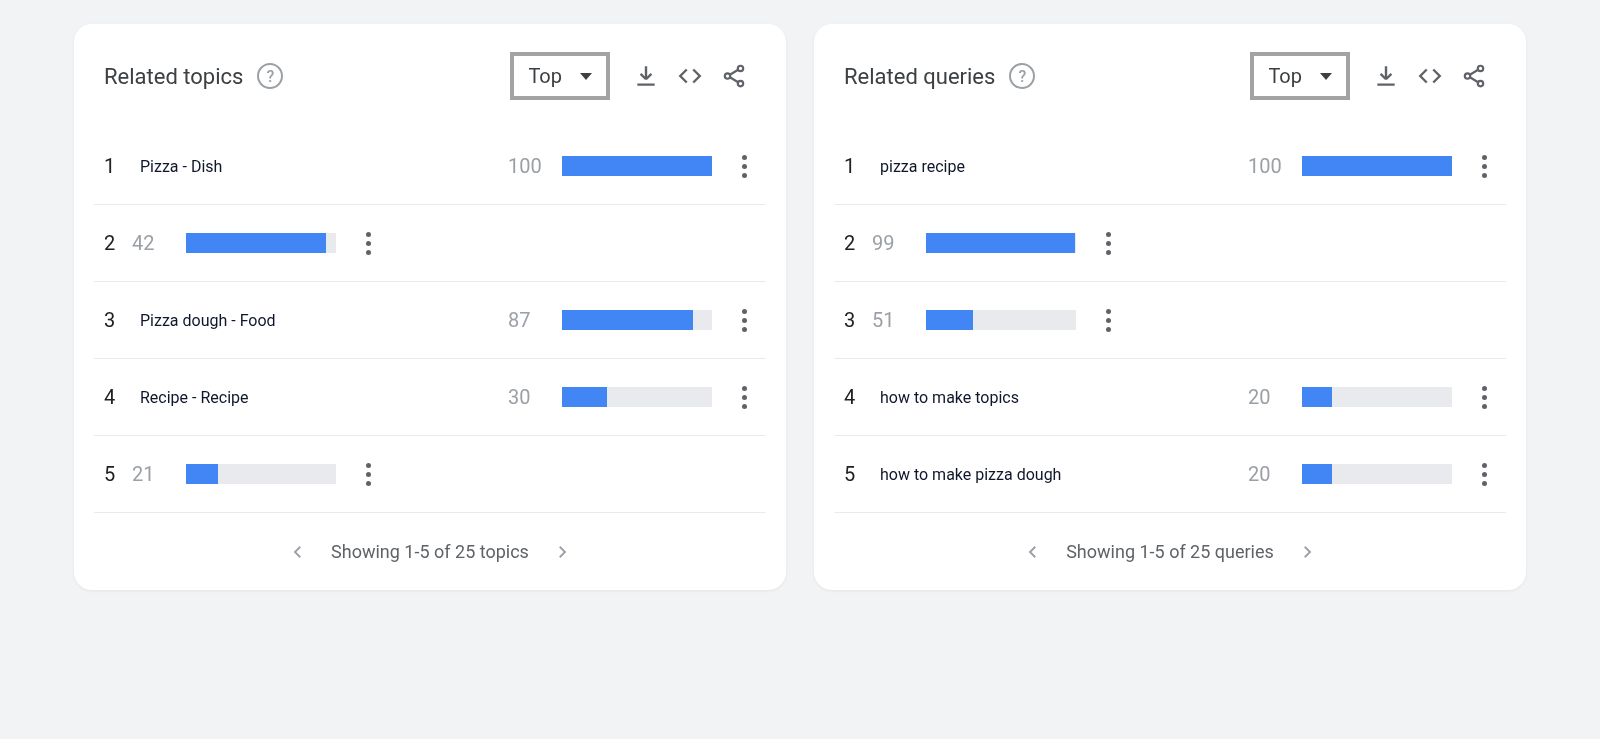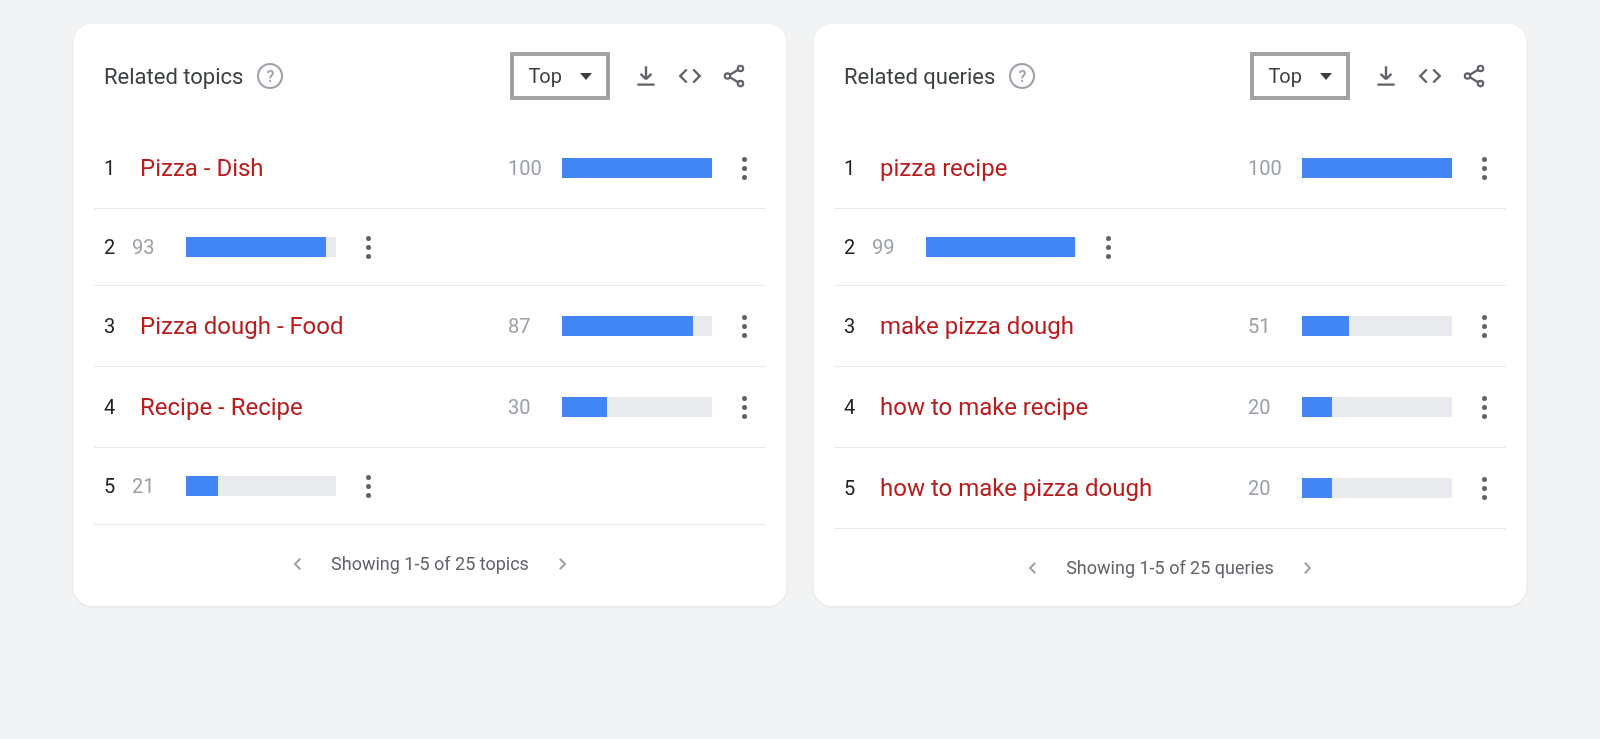--- a/index.html
+++ b/index.html
@@ -71,22 +71,22 @@
     padding: 26px 10px;
     border-bottom: 1px solid #e8eaed;
   }
   .row-rank {
     width: 28px;
     font-size: 20px;
     color: #202124;
   }
   .row-label {
     flex: 1;
-    font-size: 24px;
-    color: #b91c1c;
+    font-size: 16px;
+    color: #0f172a;
     padding-left: 8px;
   }
   .row-value {
     font-size: 20px;
     color: #9aa0a6;
     margin-right: 14px;
     min-width: 40px;
   }
   .bar-track {
     width: 150px;
@@ -163,21 +163,21 @@
           <div class="bar-fill" style="width:100%"></div>
         </div>
         <div class="row-menu">
           <span></span>
           <span></span>
           <span></span>
         </div>
       </div>
       <div class="row">
         <div class="row-rank">2</div>
-        <div class="row-value">93</div>
+        <div class="row-value">42</div>
         <div class="bar-track">
           <div class="bar-fill" style="width:93%"></div>
         </div>
         <div class="row-menu">
           <span></span>
           <span></span>
           <span></span>
         </div>
       </div>
       <div class="row">
@@ -283,34 +283,33 @@
           <div class="bar-fill" style="width:99%"></div>
         </div>
         <div class="row-menu">
           <span></span>
           <span></span>
           <span></span>
         </div>
       </div>
       <div class="row">
         <div class="row-rank">3</div>
-        <div class="row-label">make pizza dough</div>
         <div class="row-value">51</div>
         <div class="bar-track">
           <div class="bar-fill" style="width:31%"></div>
         </div>
         <div class="row-menu">
           <span></span>
           <span></span>
           <span></span>
         </div>
       </div>
       <div class="row">
         <div class="row-rank">4</div>
-        <div class="row-label">how to make recipe</div>
+        <div class="row-label">how to make topics</div>
         <div class="row-value">20</div>
         <div class="bar-track">
           <div class="bar-fill" style="width:20%"></div>
         </div>
         <div class="row-menu">
           <span></span>
           <span></span>
           <span></span>
         </div>
       </div>

